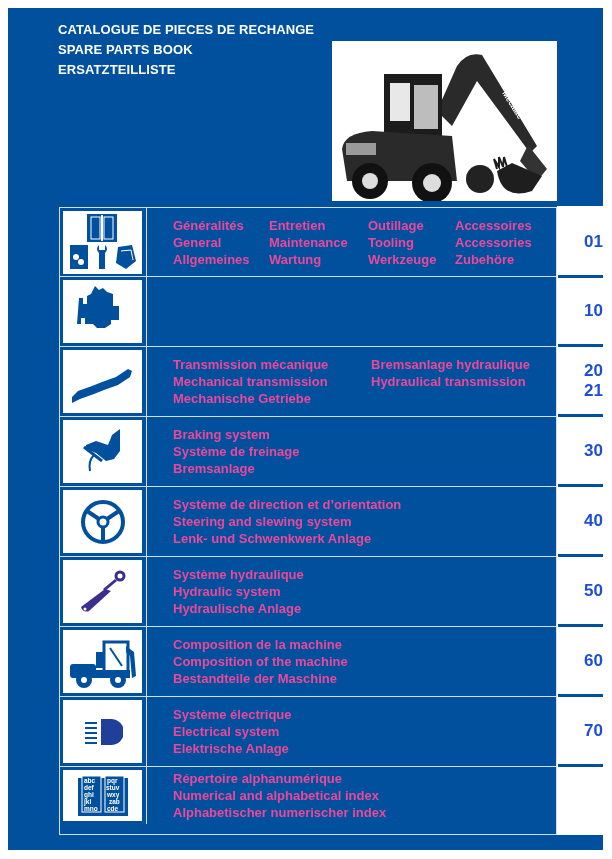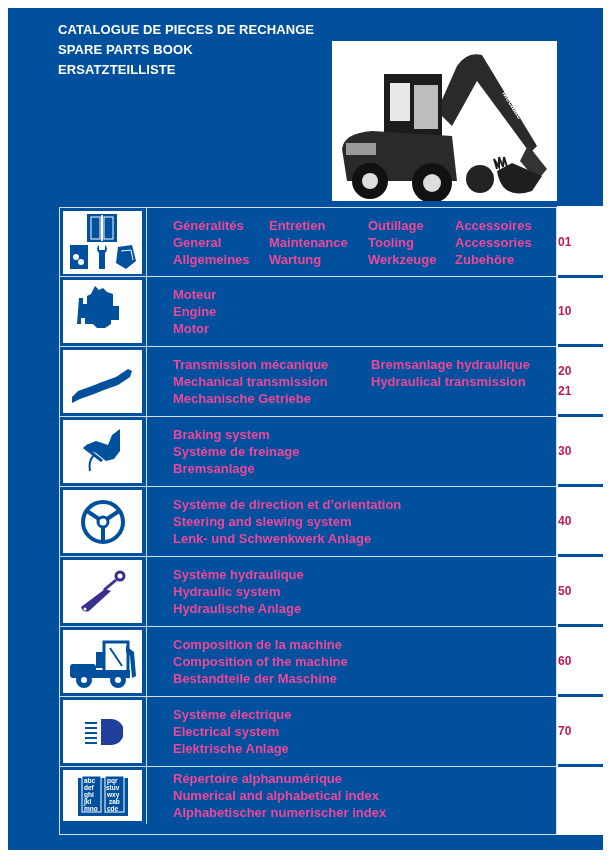--- a/index.html
+++ b/index.html
@@ -50,22 +50,22 @@
     .text-cell {
       position: absolute; left: 88px; top: 0; right: 0; height: 100%;
       display: flex; align-items: center; padding-left: 26px; box-sizing: border-box;
       color: #ec4899; font-weight: bold; font-size: 13px; line-height: 17px;
     }
     .lines div { white-space: nowrap; }
     .cols { display: flex; }
     .cols .col { white-space: nowrap; }
     .num-cell {
       position: absolute; left: 558px; width: 45px; height: 70px;
-      display: flex; flex-direction: column; align-items: flex-start; justify-content: center;
-      color: #be185d; font-weight: bold; font-size: 12px; line-height: 20px;
+      display: flex; flex-direction: column; align-items: flex-end; justify-content: center;
+      color: #1d4ed8; font-weight: bold; font-size: 17px; line-height: 20px;
       box-sizing: border-box;
     }
     .num-sep {
       position: absolute; left: 558px; width: 45px; height: 3px; background: #00509e;
     }
   </style>
 </head>
 <body>
 
 <div class="top-panel"></div>
@@ -153,27 +153,20 @@
   <div>01</div>
 </div>
 <div class="num-sep" style="top:275px"></div>
 
 <div class="row" style="top:276px">
   <div class="icon-cell">
     <div class="icon-box">
       <svg width="60" height="56" viewBox="0 0 60 56">
         <path d="M6 14 h4 v6 h4 v-8 l4 -2 l4 -8 l4 4 l4 -2 l4 4 l6 2 v12 h6 v14 h-8 v4 l-6 4 h-8 l-4 -4 h-8 v-6 h-4 v6 h-4 z" fill="#00509e"></path>
       </svg>
-    </div>
-  </div>
-  <div class="text-cell">
-    <div class="lines">
-      <div>Moteur</div>
-      <div>Engine</div>
-      <div>Motor</div>
     </div>
   </div>
 </div>
 <div class="num-cell" style="top:276px">
   <div>10</div>
 </div>
 <div class="num-sep" style="top:344px"></div>
 
 <div class="row" style="top:346px">
   <div class="icon-cell">

